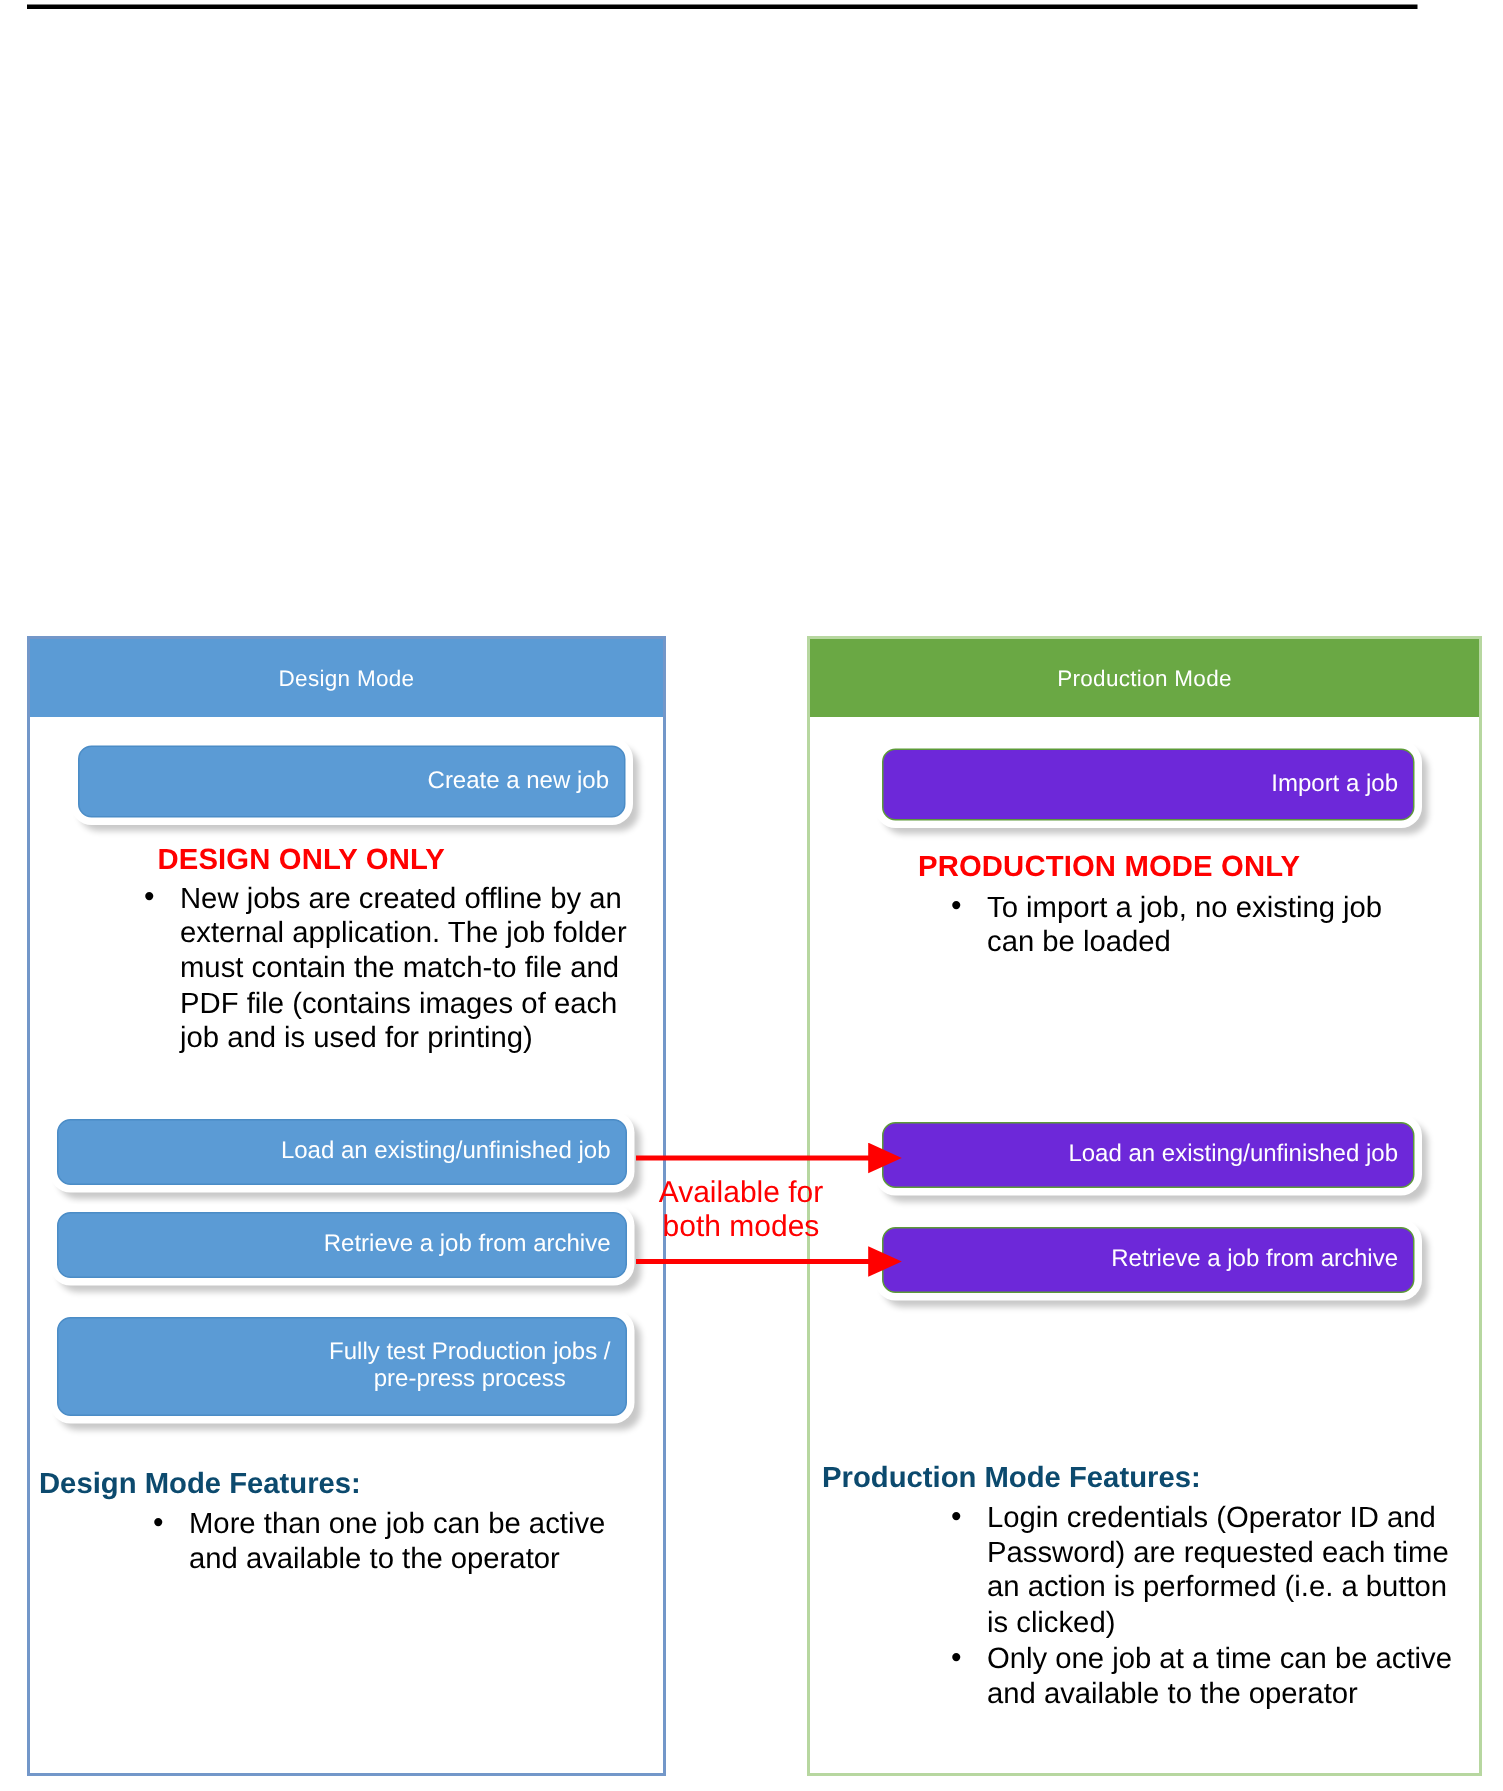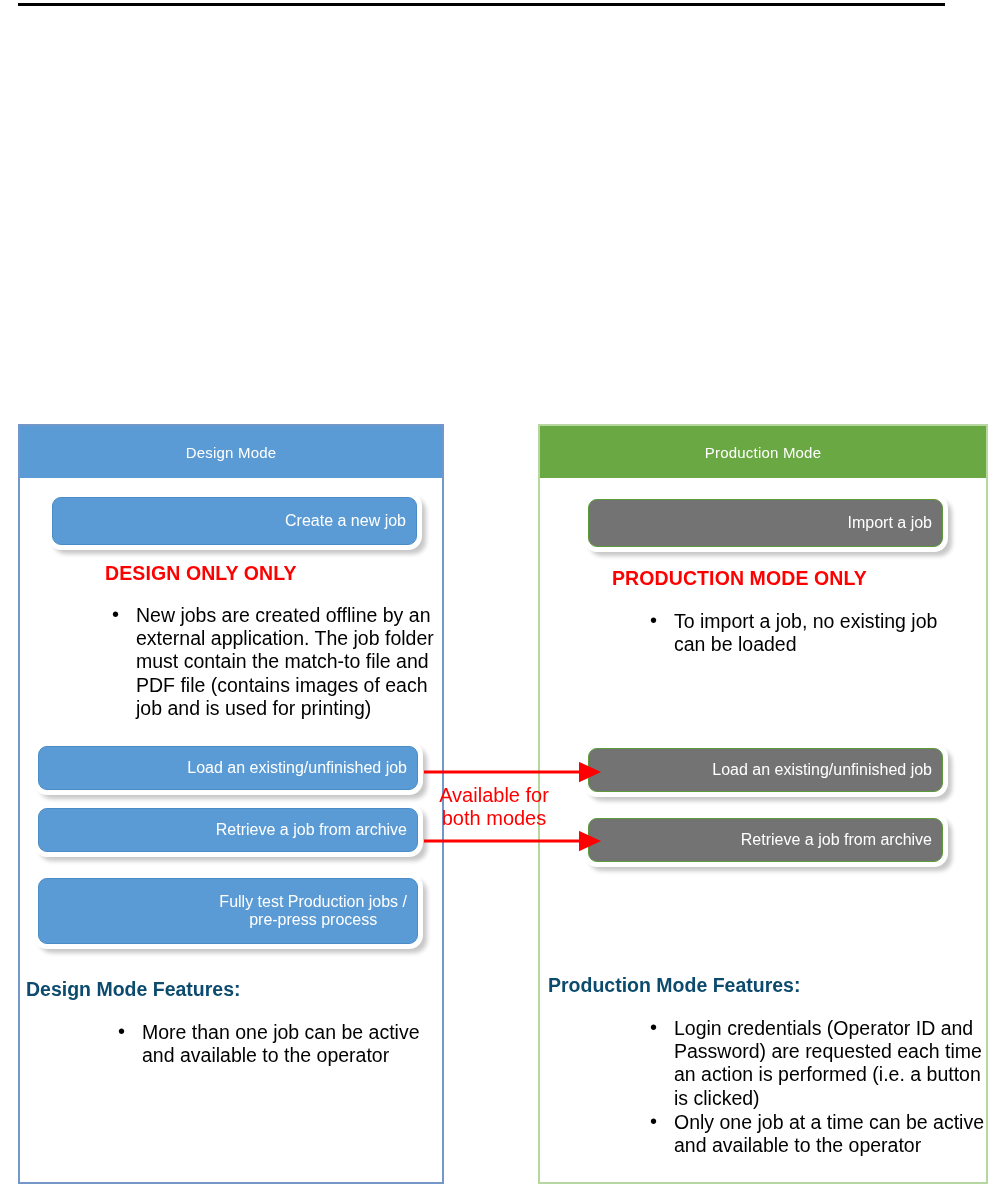--- a/index.html
+++ b/index.html
@@ -84,38 +84,38 @@
     padding: 0 10px;
     box-shadow:
       0 0 0 5px #ffffff,
       5px 5px 4px 4px rgba(0,0,0,0.22);
   }
   .btn.blue {
     background: #5b9bd5;
     border: 1px solid #4b8cc6;
   }
   .btn.green {
-    background: #737373;
+    background: #6d28d9;
     border: 1px solid #5d9a39;
   }
 
   
   .red-head {
     position: absolute;
     color: #ff0000;
     font-weight: bold;
     font-size: 19.5px;
     letter-spacing: 0.1px;
     white-space: nowrap;
   }
 
   
   .bullet-list {
     position: absolute;
-    margin: 16px;
+    margin: 0;
     padding: 0;
     list-style: none;
   }
   .bullet-list li {
     position: relative;
     padding-left: 30px;
     font-size: 19.5px;
     line-height: 1.19;
     color: #000000;
     margin-bottom: 1px;

